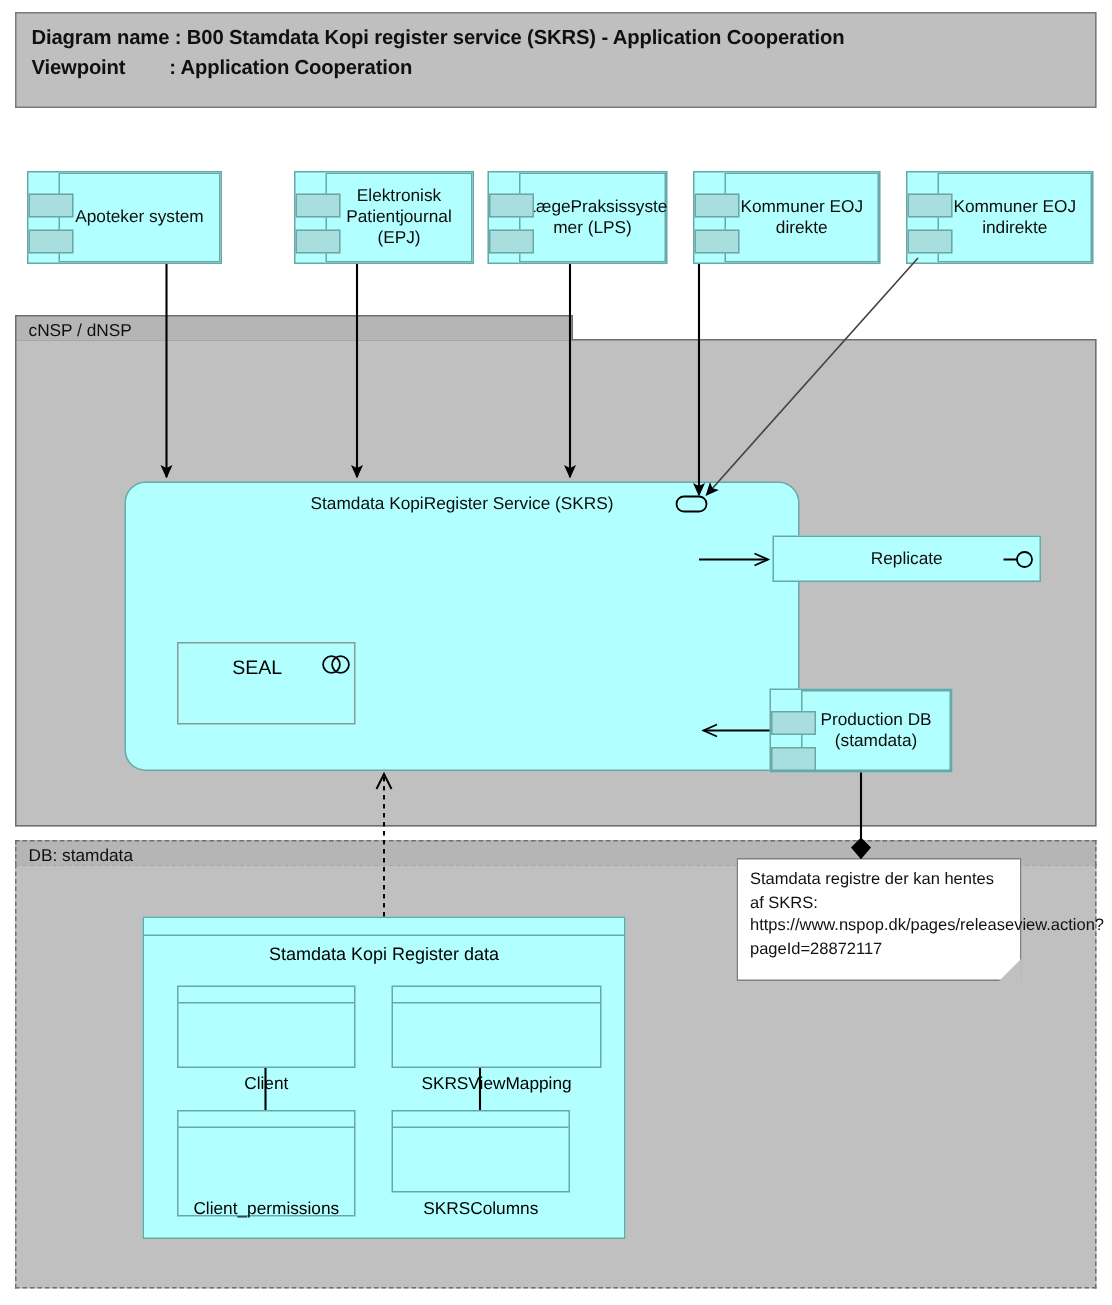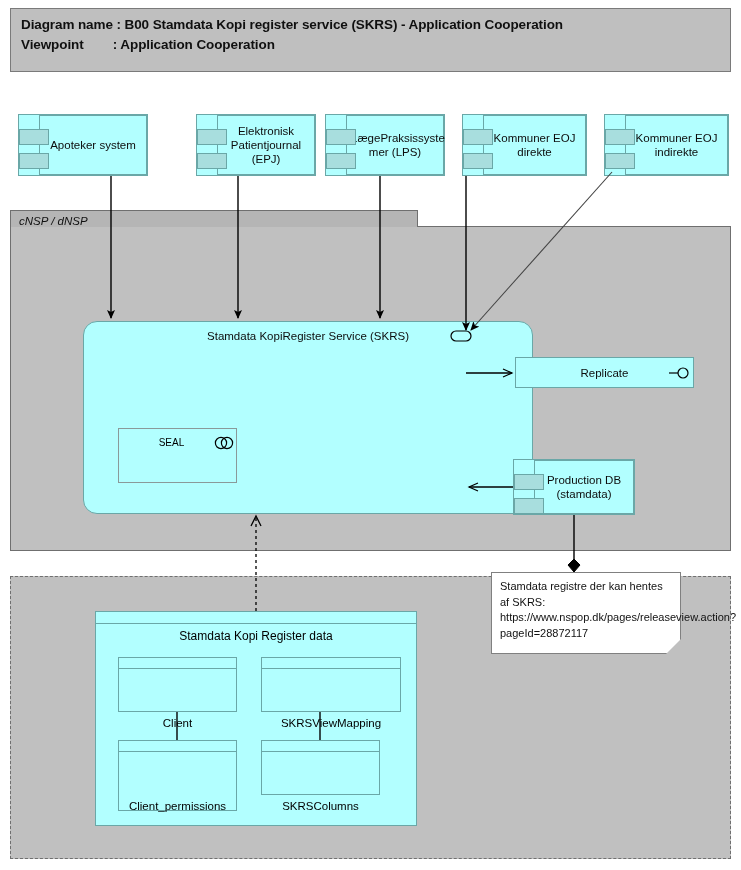--- a/index.html
+++ b/index.html
@@ -117,21 +117,21 @@
     text-align: center;
     font-size: 11.5px;
   }
 
   
   .collab { background: #b2ffff; border: 1px solid #8a9a9a; }
   .collab .co-label {
     position: absolute;
     left: 0; right: 12px; top: 8px;
     text-align: center;
-    font-size: 10px;
+    font-size: 13px;
   }
 
   
   .dataobj {
     background: #b2ffff;
     border: 1px solid #6aa7a7;
   }
   .dataobj .hdr {
     position: absolute;
     left: 0; right: 0; top: 0;
@@ -191,23 +191,24 @@
 <body>
 
 <div id="canvas">
 
   <div class="abs" id="title-band">
     <div class="tline">Diagram name : B00 Stamdata Kopi register service (SKRS) - Application Cooperation</div>
     <div class="tline">Viewpoint        : Application Cooperation</div>
   </div>
 
   <div class="abs group group-solid" style="left:10px; top:226px; width:721px; height:325px;"></div>
-  <div class="group-tab" style="left:10px; top:210px; width:408px; height:17px;font-style:italic;">cNSP / dNSP</div>
+  <div class="group-tab" style="left:10px; top:210px; width:372px; height:17px;">cNSP / dNSP</div>
 
   <div class="abs group group-dashed" style="left:10px; top:576px; width:721px; height:283px;"></div>
+  <div class="group-tab dashed" style="left:10px; top:560px; width:721px; height:17px;">DB: stamdata</div>
 
   <div class="abs el component" style="left:18px; top:114px; width:130px; height:62px;">
     <div class="body">
       <span class="lbl">Apoteker system</span>
     </div>
     <span class="tab t1"></span>
     <span class="tab t2"></span>
   </div>
 
   <div class="abs el component" style="left:196px; top:114px; width:120px; height:62px;">

